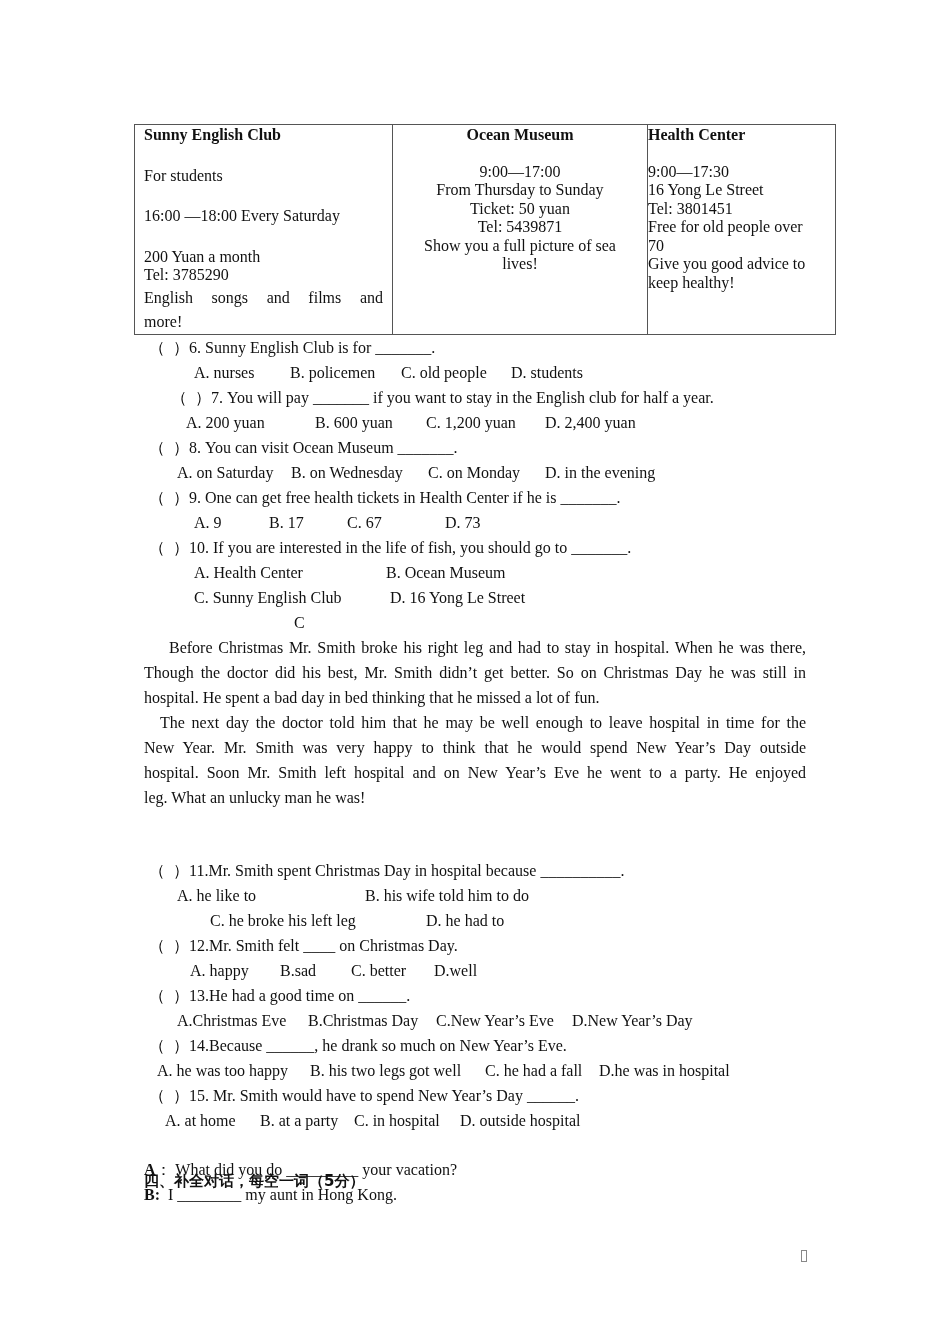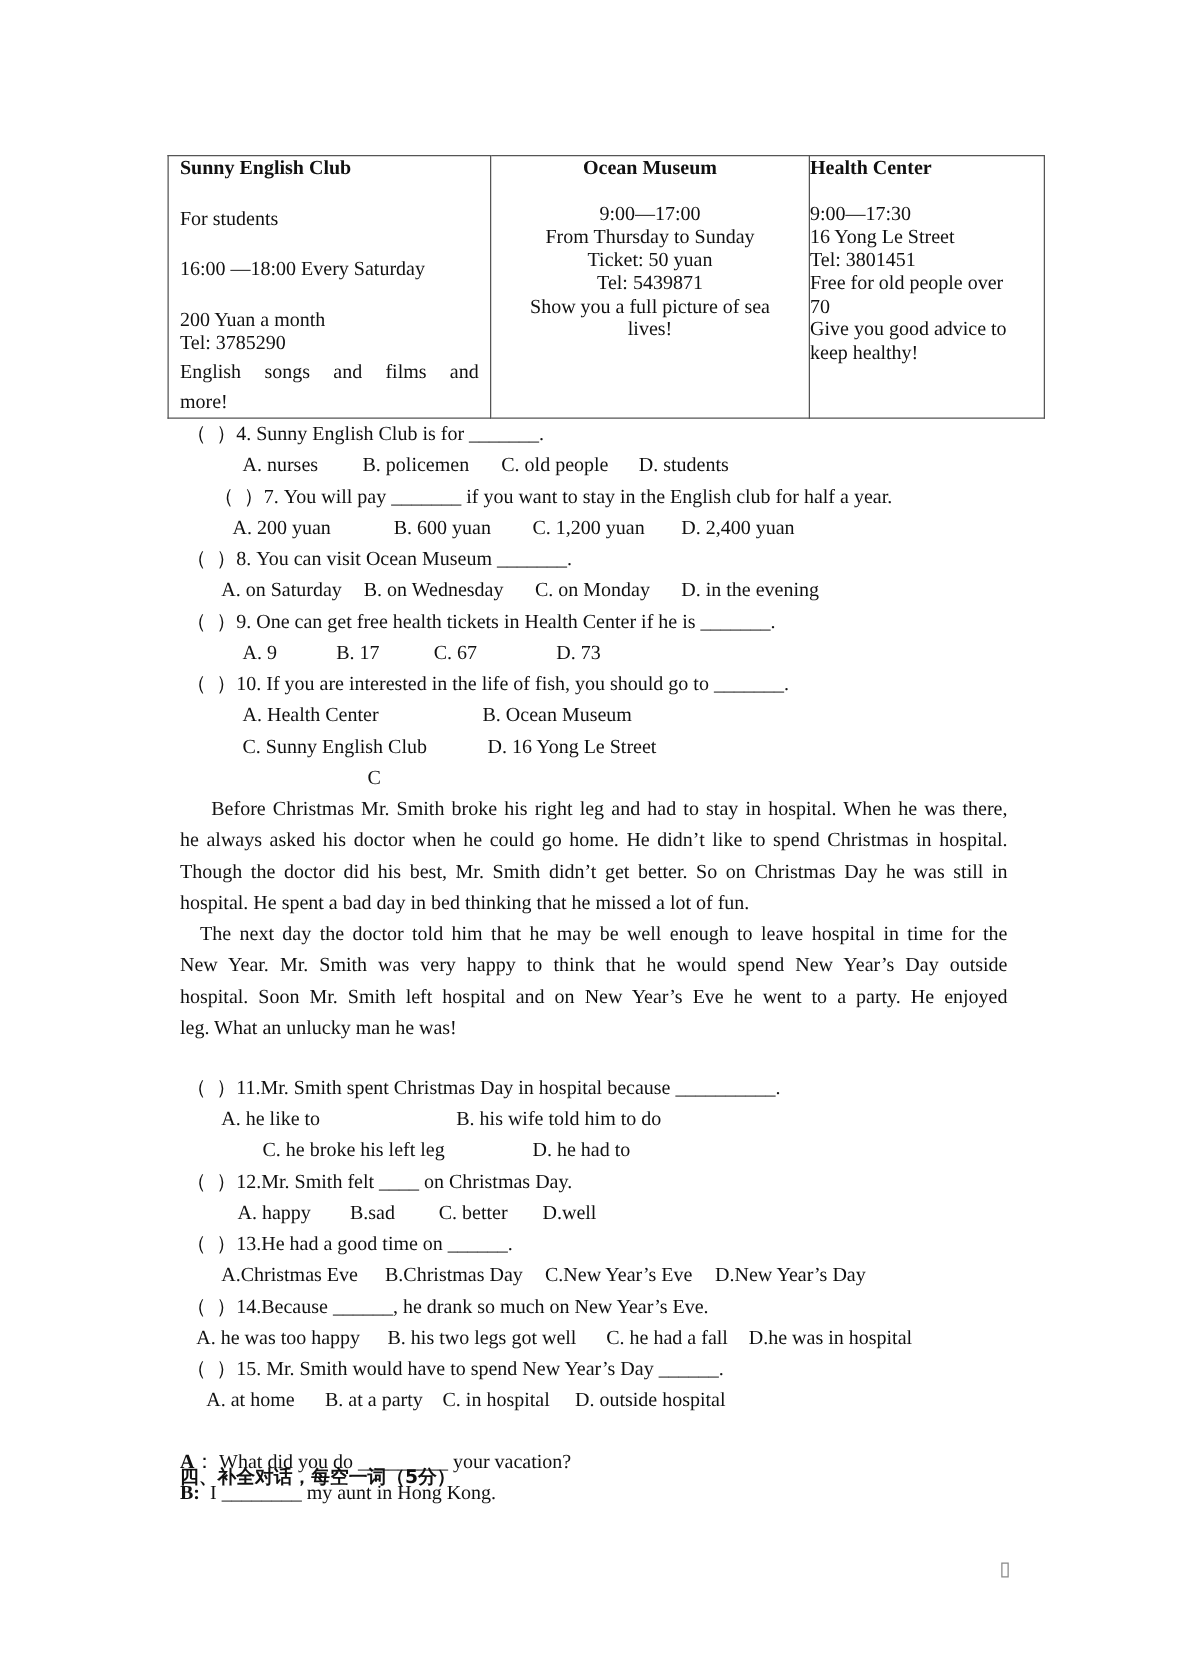--- a/index.html
+++ b/index.html
@@ -60,21 +60,21 @@
       <span class="cell-line">Tel: 3801451</span>
       <span class="cell-line">Free for old people over</span>
       <span class="cell-line">70</span>
       <span class="cell-line">Give you good advice to</span>
       <span class="cell-line">keep healthy!</span>
     </td>
   </tr>
 </tbody>
   </table>
 
-<div class="abs" style="left:149px; top:338px;">（  ）4. Sunny English Club is for _______.</div>
+<div class="abs" style="left:149px; top:338px;">（  ）6. Sunny English Club is for _______.</div>
 <div class="abs" style="left:194px; top:363px;">A. nurses</div>
 <div class="abs" style="left:290px; top:363px;">B. policemen</div>
 <div class="abs" style="left:401px; top:363px;">C. old people</div>
 <div class="abs" style="left:511px; top:363px;">D. students</div>
 
 <div class="abs" style="left:149px; top:388px;margin-left:22px;">（  ）7. You will pay _______ if you want to stay in the English club for half a year.</div>
 <div class="abs" style="left:186px; top:413px;">A. 200 yuan</div>
 <div class="abs" style="left:315px; top:413px;">B. 600 yuan</div>
 <div class="abs" style="left:426px; top:413px;">C. 1,200 yuan</div>
 <div class="abs" style="left:545px; top:413px;">D. 2,400 yuan</div>
@@ -94,21 +94,20 @@
 <div class="abs" style="left:149px; top:538px;">（  ）10. If you are interested in the life of fish, you should go to _______.</div>
 <div class="abs" style="left:194px; top:563px;">A. Health Center</div>
 <div class="abs" style="left:386px; top:563px;">B. Ocean Museum</div>
 <div class="abs" style="left:194px; top:588px;">C. Sunny English Club</div>
 <div class="abs" style="left:390px; top:588px;">D. 16 Yong Le Street</div>
 
 <div class="abs" style="left:294px; top:613px;">C</div>
 
 <div class="para" style="top:635px;">
   <span class="ln" style="padding-left:25px;">Before Christmas Mr. Smith broke his right leg and had to stay in hospital. When he was there,</span>
-  <span class="ln">he always asked his doctor when he could go home. He didn’t like to spend Christmas in hospital.</span>
   <span class="ln">Though the doctor did his best, Mr. Smith didn’t get better. So on Christmas Day he was still in</span>
   <span class="ln last">hospital. He spent a bad day in bed thinking that he missed a lot of fun.</span>
   <span class="ln" style="padding-left:16px;">The next day the doctor told him that he may be well enough to leave hospital in time for the</span>
   <span class="ln">New Year. Mr. Smith was very happy to think that he would spend New Year’s Day outside</span>
   <span class="ln">hospital. Soon Mr. Smith left hospital and on New Year’s Eve he went to a party. He enjoyed</span>
   <span class="ln last">leg. What an unlucky man he was!</span>
 </div>
 
 <div class="abs" style="left:149px; top:861px;">（  ）11.Mr. Smith spent Christmas Day in hospital because __________.</div>
 <div class="abs" style="left:177px; top:886px;">A. he like to</div>

